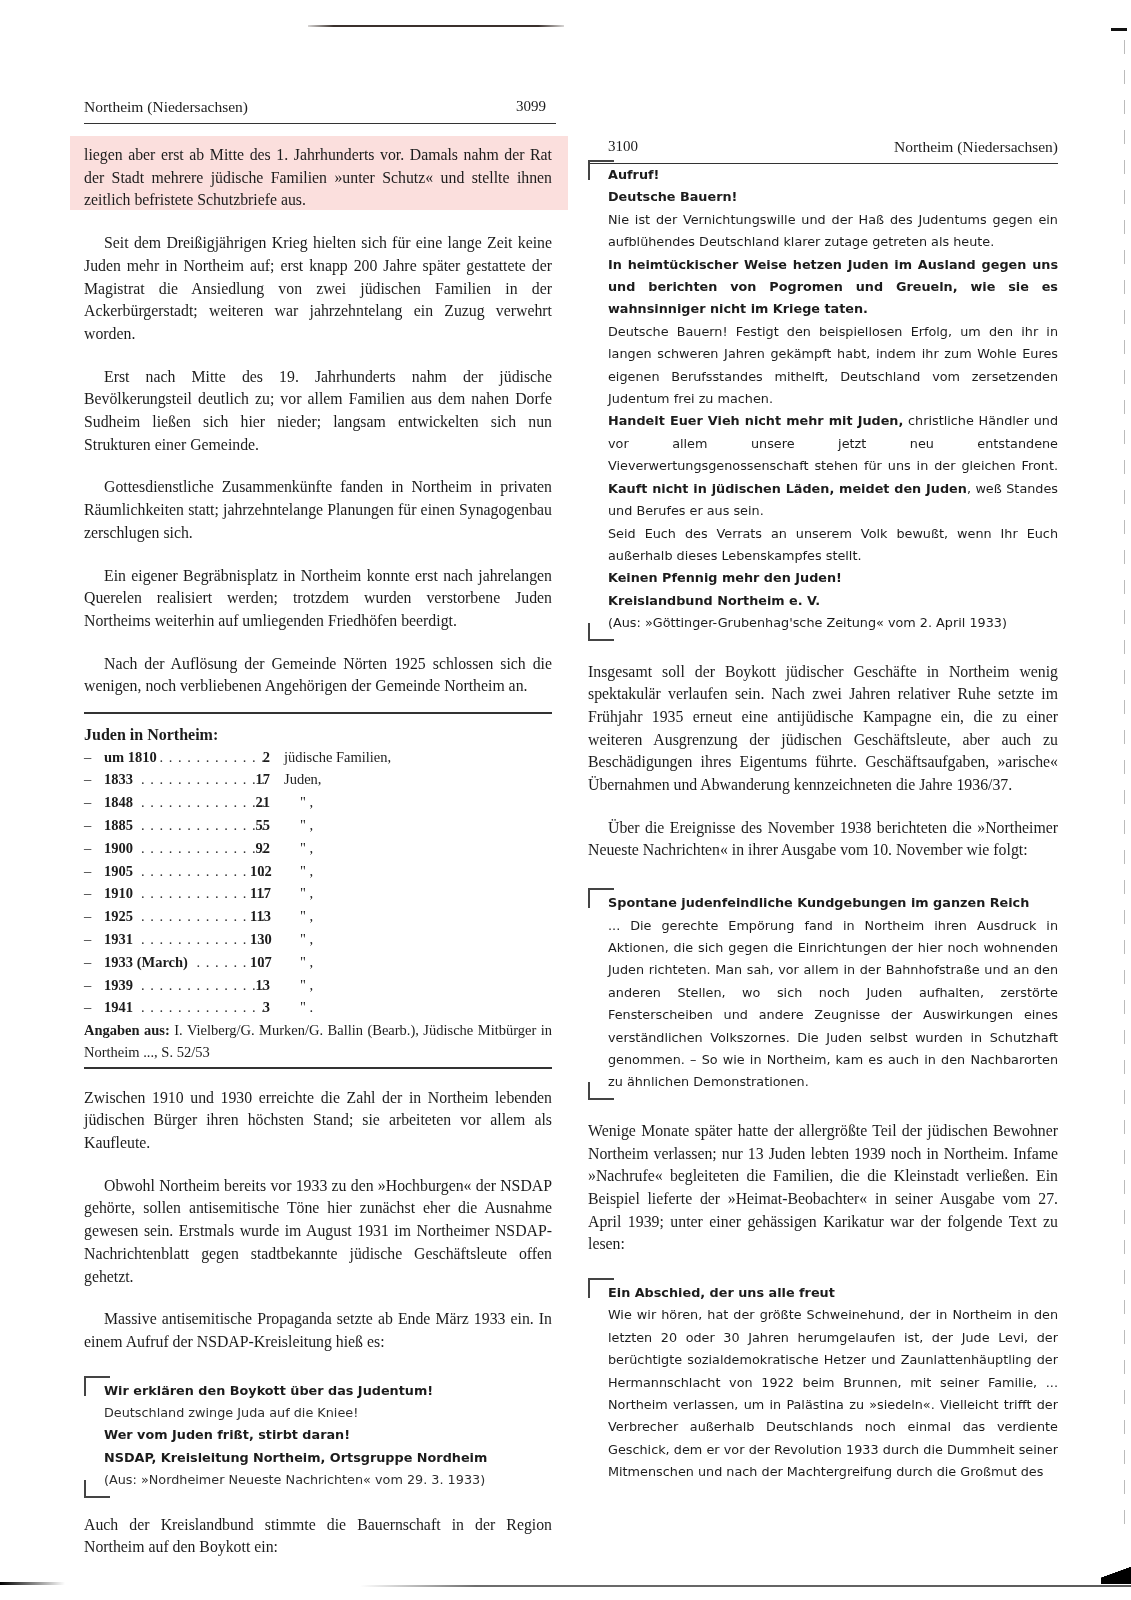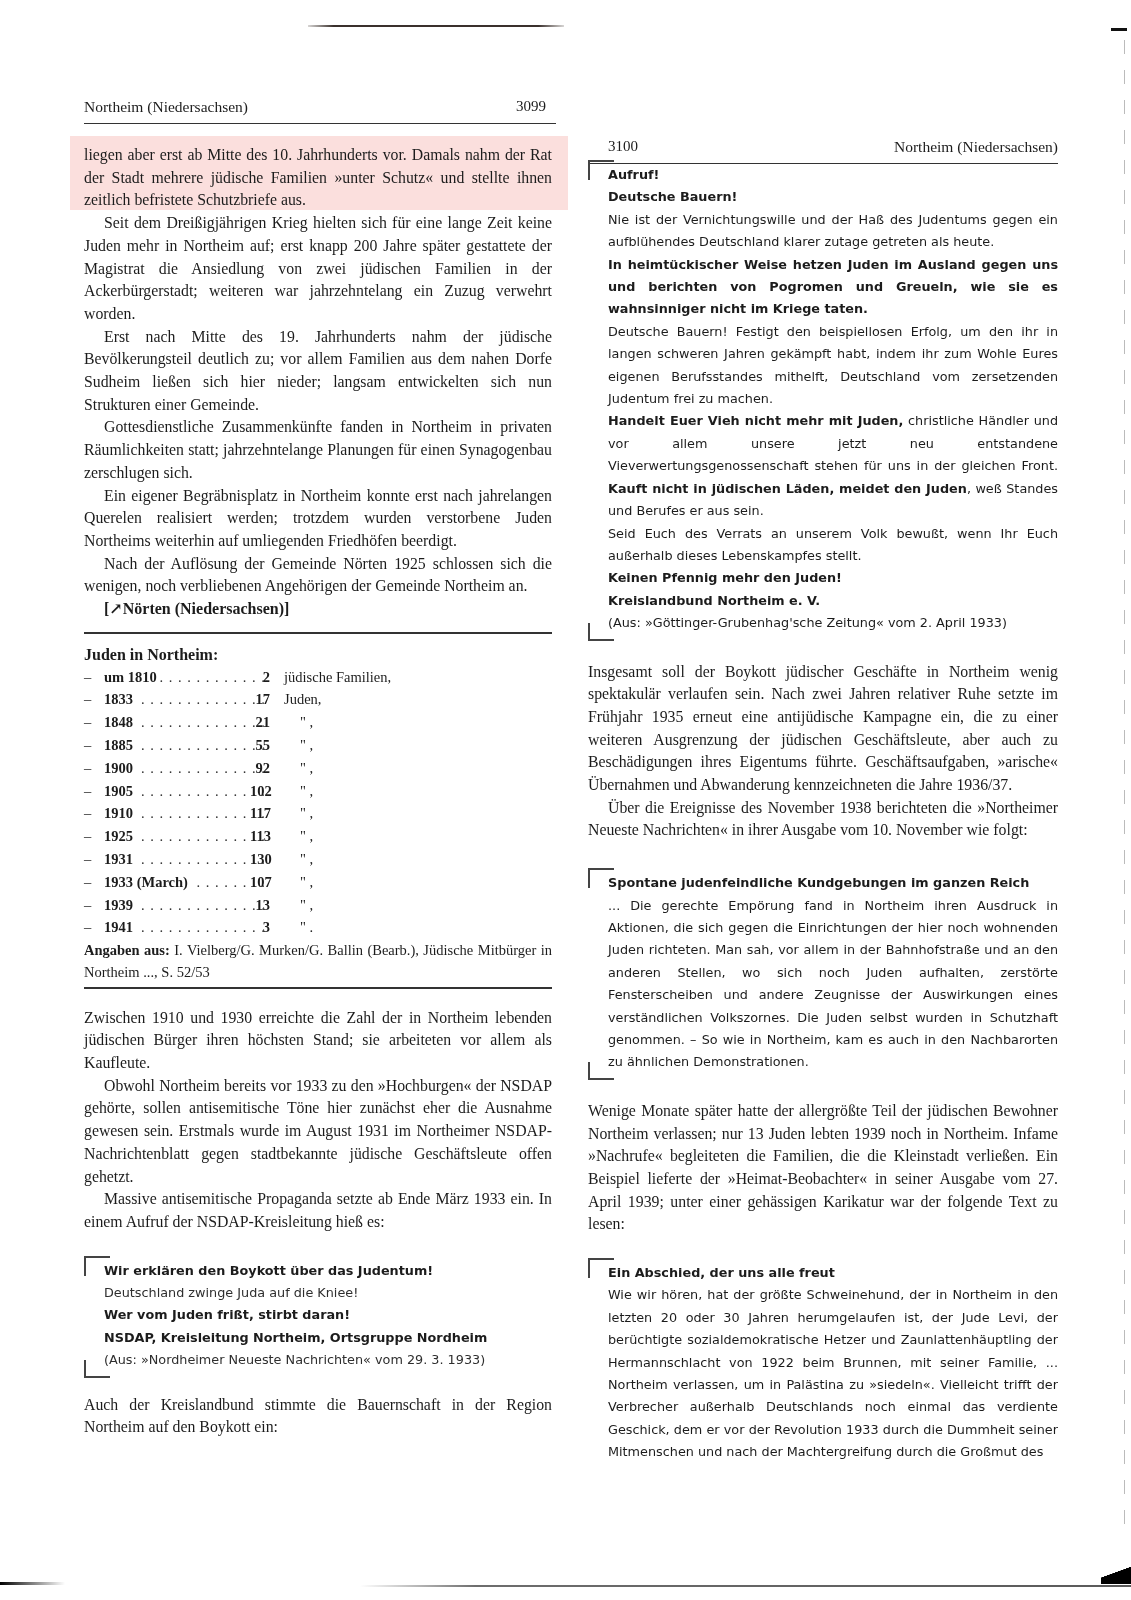--- a/index.html
+++ b/index.html
@@ -24,21 +24,21 @@
   .running-head { display: flex; justify-content: space-between; align-items: flex-start; font-size: 15.5px; height: 22px; border-bottom: 1.5px solid #333; padding-bottom: 3px; }
   .page-left .running-head { width: 472px; }
   .page-right .running-head { width: 470px; margin-left: 0; margin-top: 40px; }
   .rh-num { font-size: 15px; }
 
   .col { position: absolute; }
   .col-left { left: 84px; top: 144px; width: 468px; }
   .col-right { left: 588px; top: 144px; width: 470px; }
 
   .p { font-size: 15.8px; line-height: 22.7px; text-align: justify; margin: 0; }
-  .indent { text-indent: 20px; }
+  .indent { text-indent: 20px; margin-top: 20px; }
 
   .highlight { position: absolute; left: 70px; top: 136px; width: 498px; height: 74px; background: #fbdcd9; opacity: 0.9; }
 
   .xref { font-weight: bold; font-size: 16px; margin-left: 20px; margin-top: 1px; }
 
   .hr { height: 1.5px; background: #333; margin: 14px 0 10px 0; }
   .stats-title { font-weight: bold; font-size: 16px; line-height: 22px; margin: 0; }
   .stats-row { display: flex; font-size: 14.5px; line-height: 22.8px; }
   .stats-dash { width: 20px; }
   .stats-year { width: 160px; position: relative; overflow: hidden; white-space: nowrap; }
@@ -76,27 +76,26 @@
   </div>
 </div>
 <div class="page page-right serif">
   <div class="running-head">
     <span class="rh-num" style="margin-left:20px">3100</span>
     <span>Northeim (Niedersachsen)</span>
   </div>
 </div>
 
 <div class="col col-left serif">
-  <p class="p" style="position:relative">liegen aber erst ab Mitte des 10. Jahrhunderts vor. Damals nahm der Rat der Stadt mehrere jüdische Familien »unter Schutz« und stellte ihnen zeitlich befristete Schutzbriefe aus.</p>
+  <p class="p" style="position:relative">liegen aber erst ab Mitte des 1. Jahrhunderts vor. Damals nahm der Rat der Stadt mehrere jüdische Familien »unter Schutz« und stellte ihnen zeitlich befristete Schutzbriefe aus.</p>
   <p class="p indent">Seit dem Dreißigjährigen Krieg hielten sich für eine lange Zeit keine Juden mehr in Northeim auf; erst knapp 200 Jahre später gestattete der Magistrat die Ansiedlung von zwei jüdischen Familien in der Ackerbürgerstadt; weiteren war jahrzehntelang ein Zuzug verwehrt worden.</p>
   <p class="p indent">Erst nach Mitte des 19. Jahrhunderts nahm der jüdische Bevölkerungsteil deutlich zu; vor allem Familien aus dem nahen Dorfe Sudheim ließen sich hier nieder; langsam entwickelten sich nun Strukturen einer Gemeinde.</p>
   <p class="p indent">Gottesdienstliche Zusammenkünfte fanden in Northeim in privaten Räumlichkeiten statt; jahrzehntelange Planungen für einen Synagogenbau zerschlugen sich.</p>
   <p class="p indent">Ein eigener Begräbnisplatz in Northeim konnte erst nach jahrelangen Querelen realisiert werden; trotzdem wurden verstorbene Juden Northeims weiterhin auf umliegenden Friedhöfen beerdigt.</p>
   <p class="p indent">Nach der Auflösung der Gemeinde Nörten 1925 schlossen sich die wenigen, noch verbliebenen Angehörigen der Gemeinde Northeim an.</p>
-  <div class="xref">[↗Nörten (Niedersachsen)]</div>
 
   <div class="hr"></div>
   <div>
     <p class="stats-title">Juden in Northeim:</p>
     <div id="stats-rows">
         <div class="stats-row">
           <span class="stats-dash">–</span>
           <span class="stats-year"><span class="lbl" style="font-weight: bold;">um 1810</span></span>
           <span class="stats-val" style="font-weight: bold;">2</span>
           <span class="stats-unit">jüdische Familien,</span>

